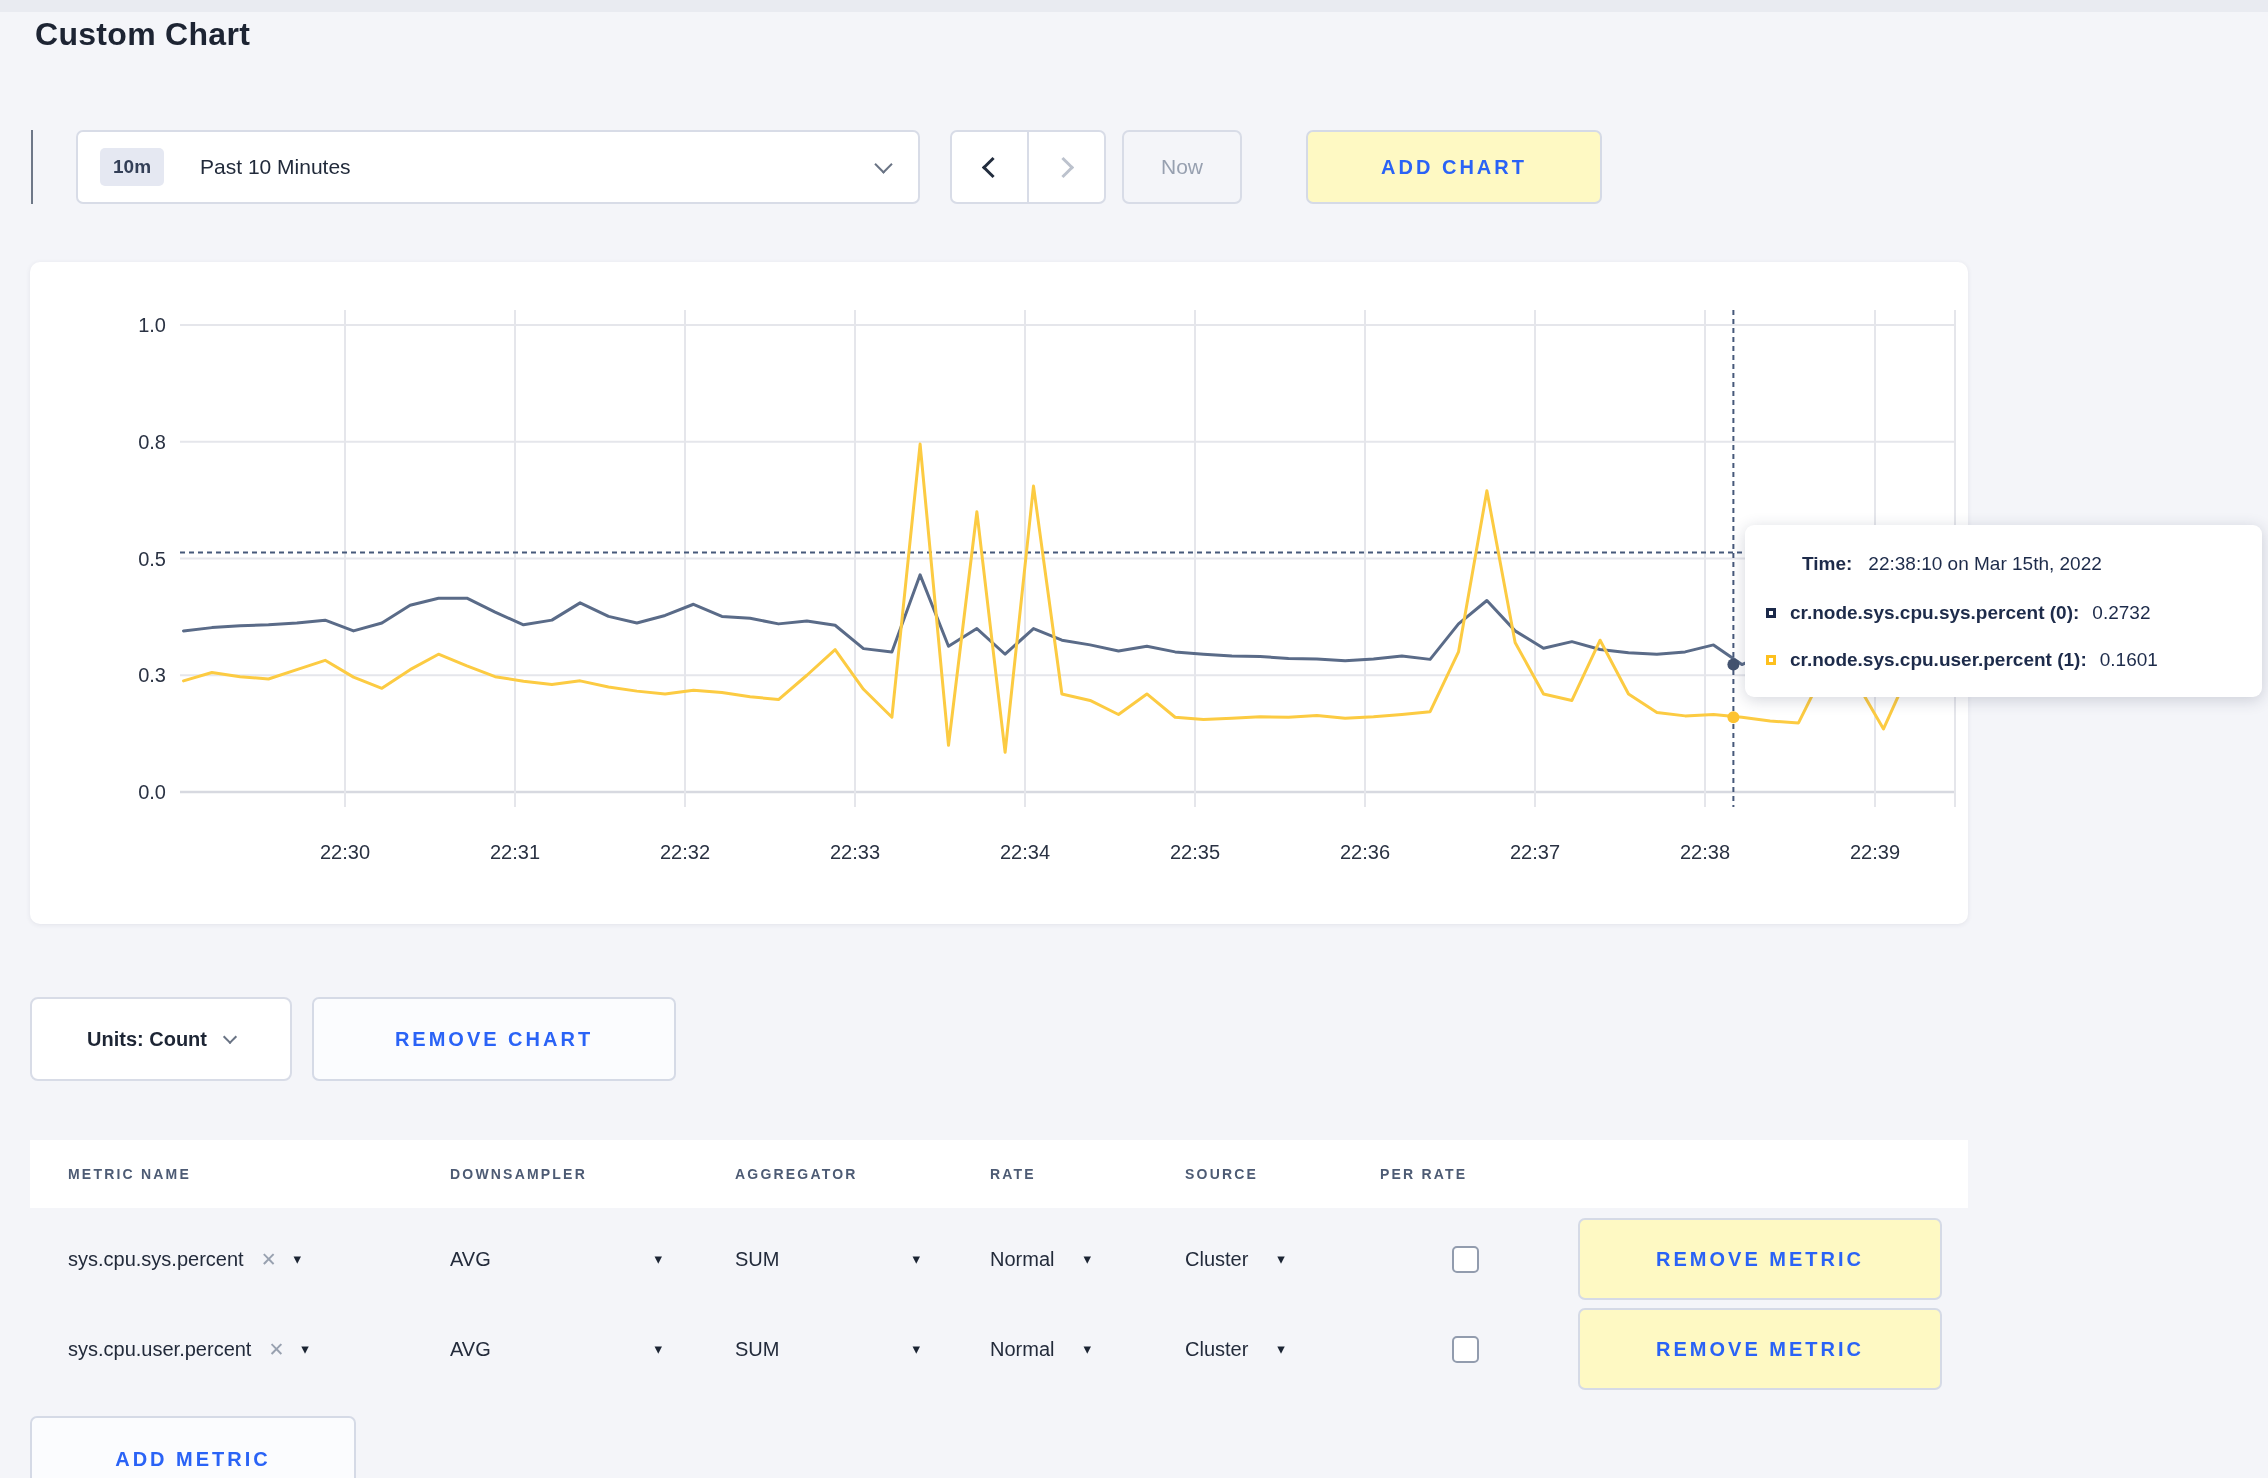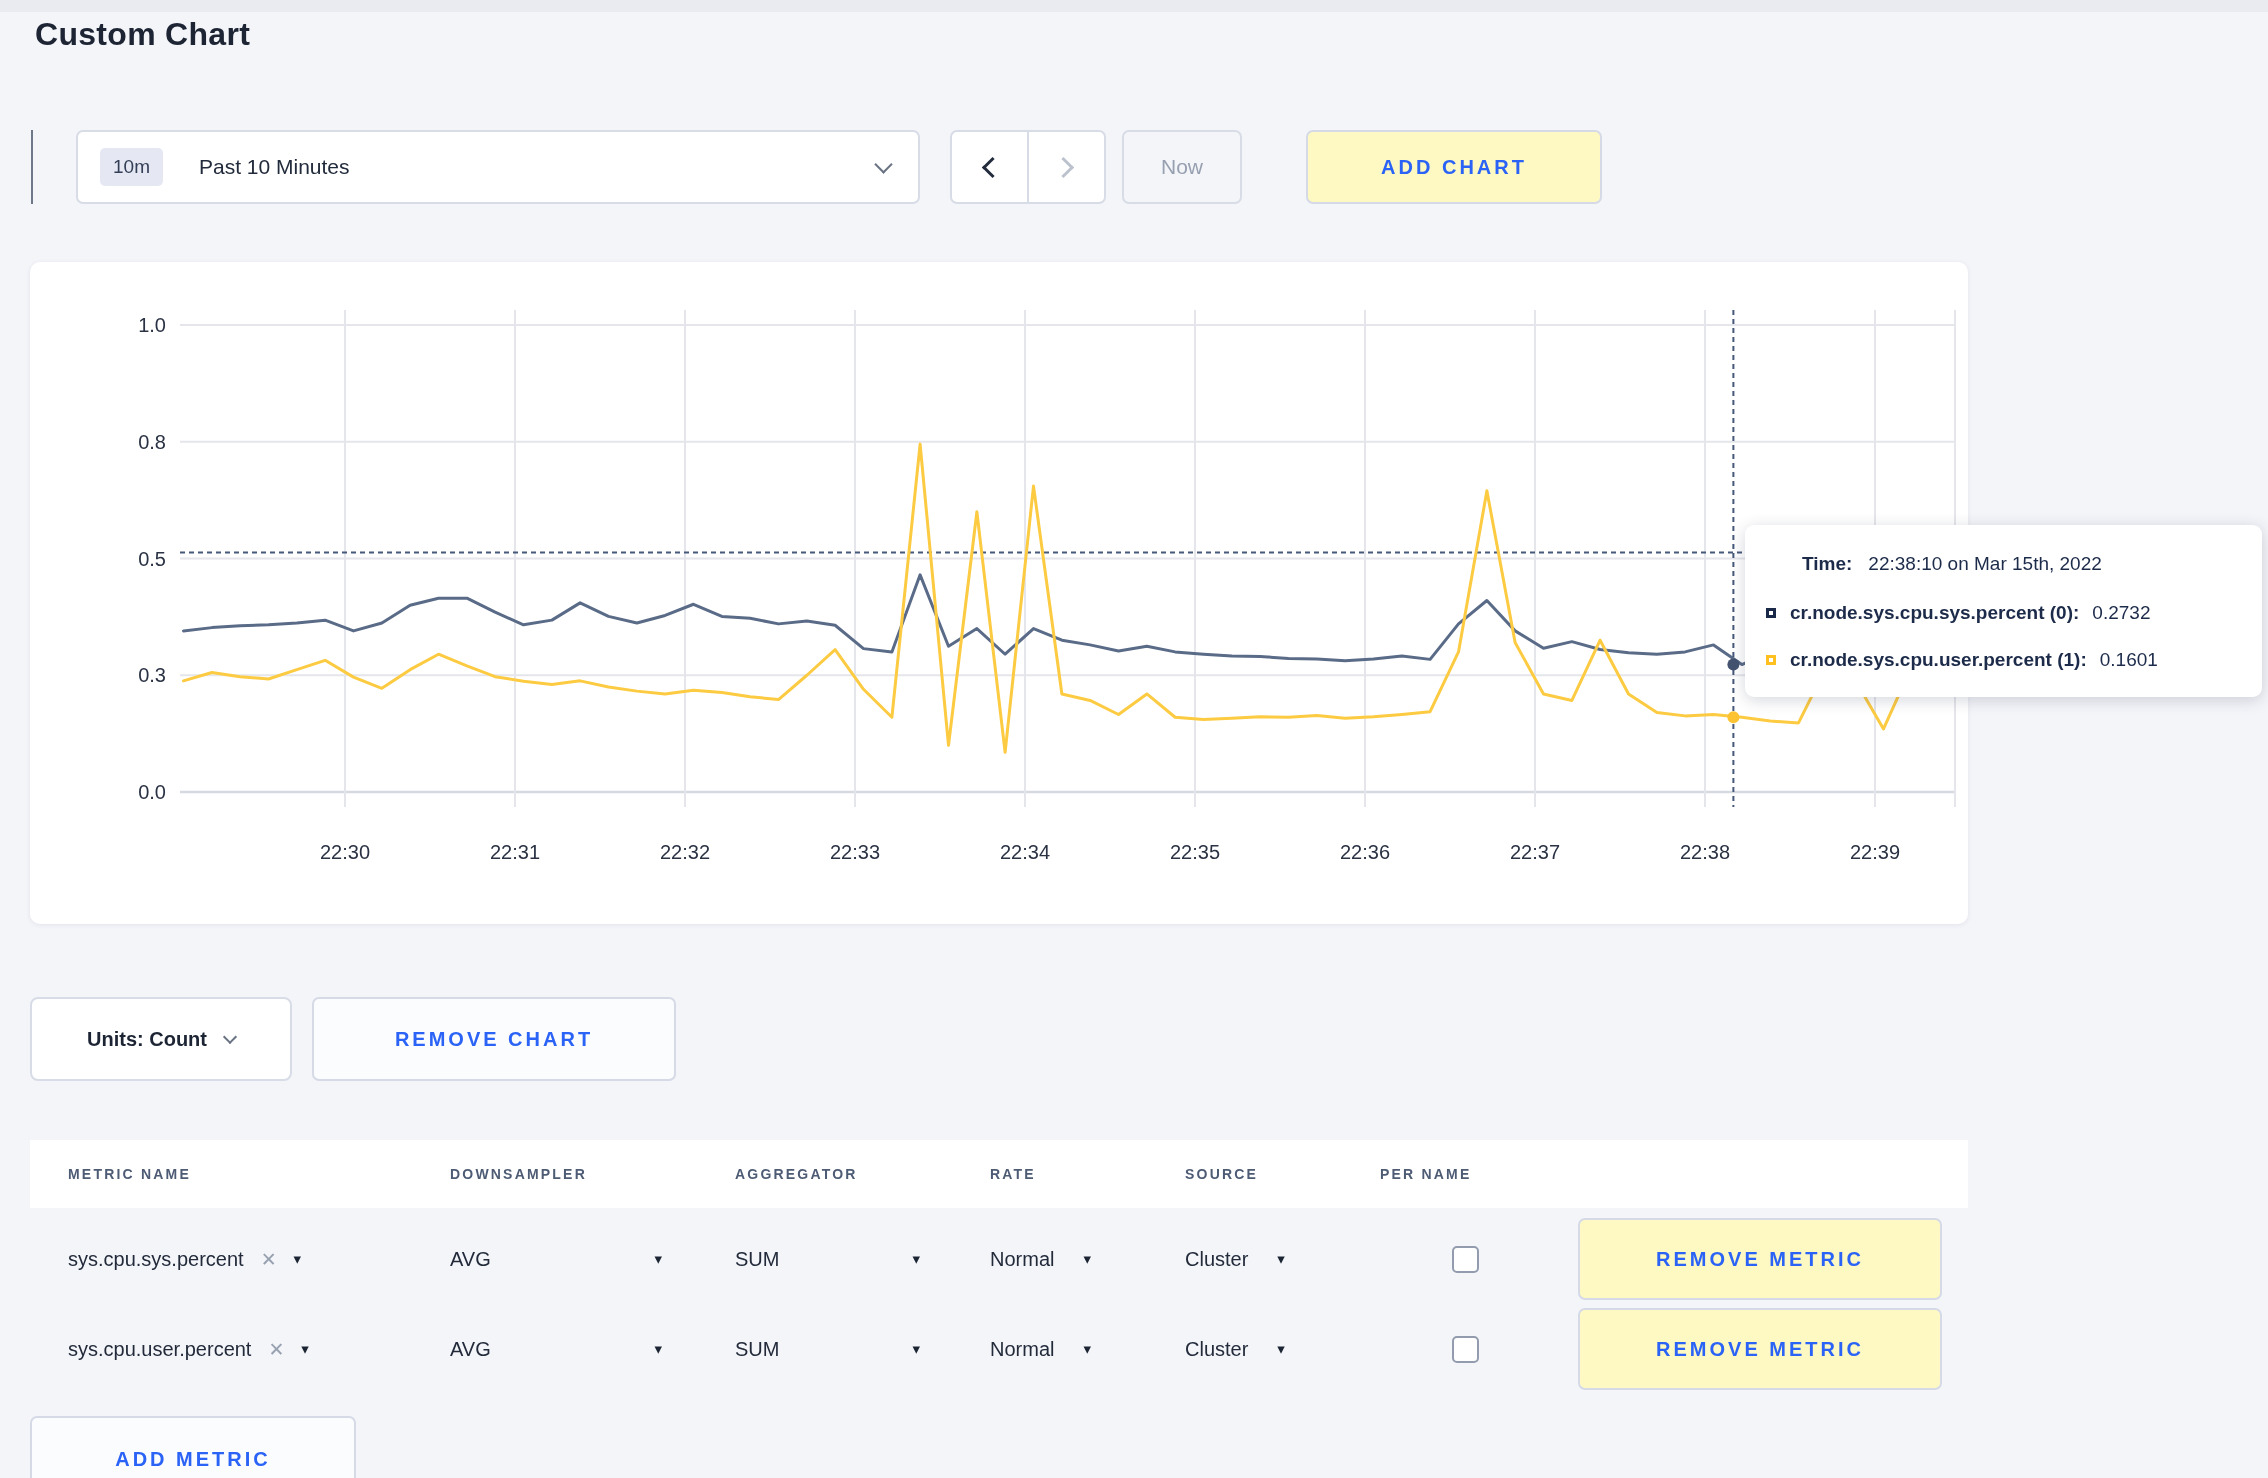--- a/index.html
+++ b/index.html
@@ -19,21 +19,21 @@
   }
   
   .toolbar-divider { position:absolute; left:31px; top:118px; width:2px; height:74px; background:#6e7888; }
   .timepicker {
     position:absolute; left:76px; top:118px; width:844px; height:74px;
     background:#fff; border:2px solid #d8dce7; border-radius:7px;
     display:flex; align-items:center; cursor:pointer;
   }
   .tw-badge {
     margin-left:22px; padding:8px 13px; background:#e5e8f2; border-radius:5px;
-    font-size:19px; font-weight:400; color:#333f57;
+    font-size:19px; font-weight:700; color:#333f57;
   }
   .tw-label { margin-left:36px; font-size:21px; color:#222b3b; }
   .chev-down {
     width:13px; height:13px; border:solid #697384; border-width:0 2.5px 2.5px 0;
     transform: rotate(45deg); display:inline-block;
   }
   .tw-caret { margin-left:auto; margin-right:28px; margin-top:-6px; }
   .navgroup {
     position:absolute; left:950px; top:118px; width:156px; height:74px;
     background:#fff; border:2px solid #d8dce7; border-radius:7px; display:flex;
@@ -199,21 +199,21 @@
     <span class="chev-down units-caret"></span>
   </div>
   <button class="blue-btn removechart-btn">REMOVE CHART</button>
 
   <div class="mt-header mt-grid" id="mt-header">
       <div class="mt-h">METRIC NAME</div>
       <div class="mt-h">DOWNSAMPLER</div>
       <div class="mt-h">AGGREGATOR</div>
       <div class="mt-h">RATE</div>
       <div class="mt-h">SOURCE</div>
-      <div class="mt-h">PER NAME</div>
+      <div class="mt-h">PER RATE</div>
     </div>
 
   <button class="blue-btn addmetric-btn">ADD METRIC</button>
 <div class="mt-row mt-grid" style="top: 1204px;">
     <div class="cell metric-cell">
       <span>sys.cpu.sys.percent</span>
       <span class="x-icon">✕</span>
       <span class="dd-caret">▾</span>
     </div>
     <div class="cell">

